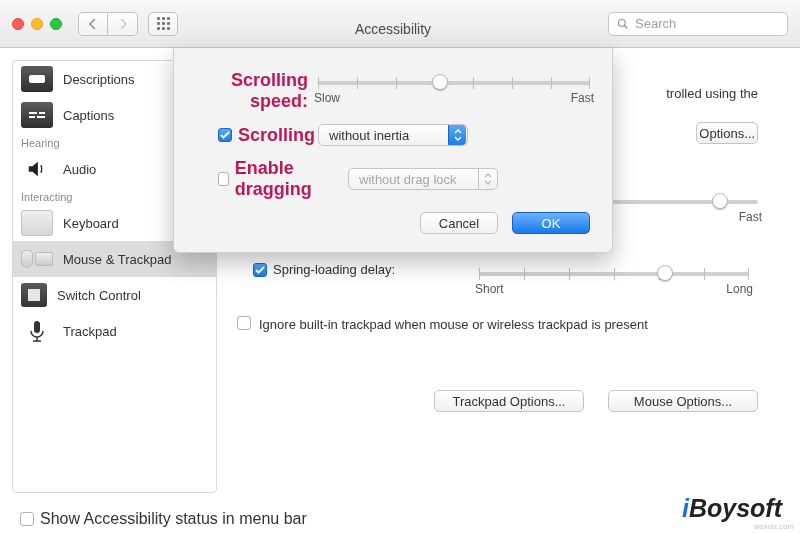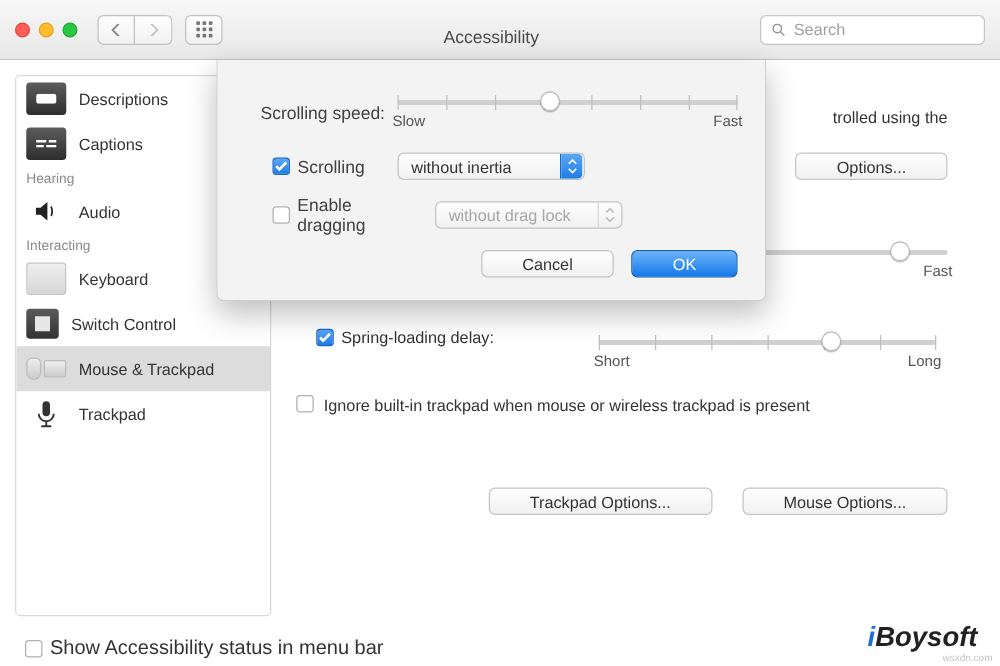--- a/index.html
+++ b/index.html
@@ -36,21 +36,21 @@
   .sicon.mt .m{width:12px;height:18px;border-radius:6px 6px 8px 8px;background:linear-gradient(#eee,#ccc);border:1px solid #bbb;}
   .sicon.mt .t{width:18px;height:14px;border-radius:2px;background:linear-gradient(#eee,#ccc);border:1px solid #bbb;}
   .sicon.sw{width:26px;height:24px;background:linear-gradient(#5a5a5a,#333);border-radius:3px;display:flex;align-items:center;justify-content:center;}
   .sicon.sw::after{content:"";width:12px;height:12px;background:#e6e6e6;}
   .sicon.mic{color:#111;}
   .sicon.spk svg{width:26px;height:22px;}
 
   .panel{flex:1;position:relative;font-size:13px;color:#333;}
   .panel .peektext{position:absolute;top:26px;right:30px;color:#333;}
   .options-btn{position:absolute;right:30px;top:62px;}
-  .macbtn{height:22px;padding:0 32px;border:1px solid #c4c4c4;border-radius:5px;background:linear-gradient(#fefefe,#f1f1f1);font-size:13px;color:#333;display:inline-flex;align-items:center;justify-content:center;cursor:default;}
+  .macbtn{height:22px;padding:0 2px;border:1px solid #c4c4c4;border-radius:5px;background:linear-gradient(#fefefe,#f1f1f1);font-size:13px;color:#333;display:inline-flex;align-items:center;justify-content:center;cursor:default;}
   .macbtn.primary{background:linear-gradient(#6db3fa,#1679e8);border:1px solid #1062c7;color:#fff;}
 
   .sliderline{position:relative;height:40px;}
   .track{position:absolute;left:0;right:0;top:10px;height:4px;background:#d0d0d0;border-radius:2px;}
   .tick{position:absolute;top:6px;width:1px;height:12px;background:#bfbfbf;}
   .knob{position:absolute;top:3px;width:16px;height:16px;border-radius:50%;background:#fff;border:1px solid #b8b8b8;box-shadow:0 1px 1px rgba(0,0,0,.25);}
   .minmax{position:absolute;top:20px;font-size:12px;color:#555;}
 
   .chk{display:inline-flex;align-items:center;gap:6px;}
   .cbox{width:14px;height:14px;border:1px solid #b0b0b0;border-radius:3px;background:#fff;display:inline-flex;align-items:center;justify-content:center;}
@@ -68,28 +68,28 @@
   .bg-slider{position:absolute;left:320px;right:30px;top:130px;}
   .spring{position:absolute;left:22px;right:39px;top:202px;}
   .spring .label-col{display:inline-flex;align-items:center;gap:6px;vertical-align:top;}
   .spring .sl{position:absolute;left:226px;right:0;top:0;}
   .ignore{position:absolute;left:6px;right:30px;top:256px;display:flex;gap:8px;align-items:flex-start;line-height:1.4;}
   .opt-row{position:absolute;left:0;right:30px;top:330px;display:flex;justify-content:flex-end;gap:24px;}
 
   
   .sheet{position:absolute;left:173px;top:48px;width:440px;background:#f3f3f3;border:1px solid #cfcfcf;border-top:none;border-radius:0 0 6px 6px;box-shadow:0 10px 24px rgba(0,0,0,.25);padding:22px 22px 18px;}
   .sheet .row{display:flex;align-items:center;margin-bottom:12px;}
-  .sheet .lab{width:122px;text-align:right;padding-right:10px;color:#404040;font-size:14px;}
+  .sheet .lab{width:122px;text-align:right;padding-right:10px;color:#be185d;font-size:18px;font-weight:bold;}
   .sheet .sl1{flex:1;position:relative;height:40px;}
   .sheet-actions{display:flex;justify-content:flex-end;gap:14px;}
 
   
   .footer{height:28px;display:flex;align-items:center;padding-left:20px;font-size:16px;color:#333;gap:6px;}
 
-  .watermark{position:absolute;right:18px;bottom:10px;font-weight:700;font-style:italic;font-size:22px;}
+  .watermark{position:absolute;right:18px;bottom:10px;font-weight:700;font-style:italic;font-size:25px;}
   .watermark .i{color:#1b6fe0;}
   .watermark .rest{color:#222;}
   .wsub{position:absolute;right:6px;bottom:2px;font-size:8px;color:#c4c4c4;}
 </style>
 </head>
 <body>
 
 <div class="toolbar">
   <div class="traffic">
     <div class="tdot r"></div>
@@ -160,30 +160,30 @@
             <path d="M16 8c1.5 1 1.5 7 0 8" fill="none" stroke="#222" stroke-width="1.5"></path>
           </svg>
         </div>
       <span>Audio</span>
     </div>
     <div class="section-label">Interacting</div>
     <div class="srow">
       <div class="sicon kb"></div>
       <span>Keyboard</span>
     </div>
-    <div class="srow">
-      <div class="sicon sw"></div>
-      <span>Switch Control</span>
-    </div>
     <div class="srow selected">
       <div class="sicon mt">
           <div class="m"></div>
           <div class="t"></div>
         </div>
       <span>Mouse &amp; Trackpad</span>
+    </div>
+    <div class="srow">
+      <div class="sicon sw"></div>
+      <span>Switch Control</span>
     </div>
     <div class="srow">
       <div class="sicon mic">
           <svg width="18" height="24" viewBox="0 0 18 24">
             <rect x="6" y="2" width="6" height="12" rx="3" fill="#333"></rect>
             <path d="M3 12a6 6 0 0012 0" fill="none" stroke="#333" stroke-width="1.5"></path>
             <line x1="9" y1="18" x2="9" y2="22" stroke="#333" stroke-width="1.5"></line>
             <line x1="5" y1="22" x2="13" y2="22" stroke="#333" stroke-width="1.5"></line>
           </svg>
         </div>

